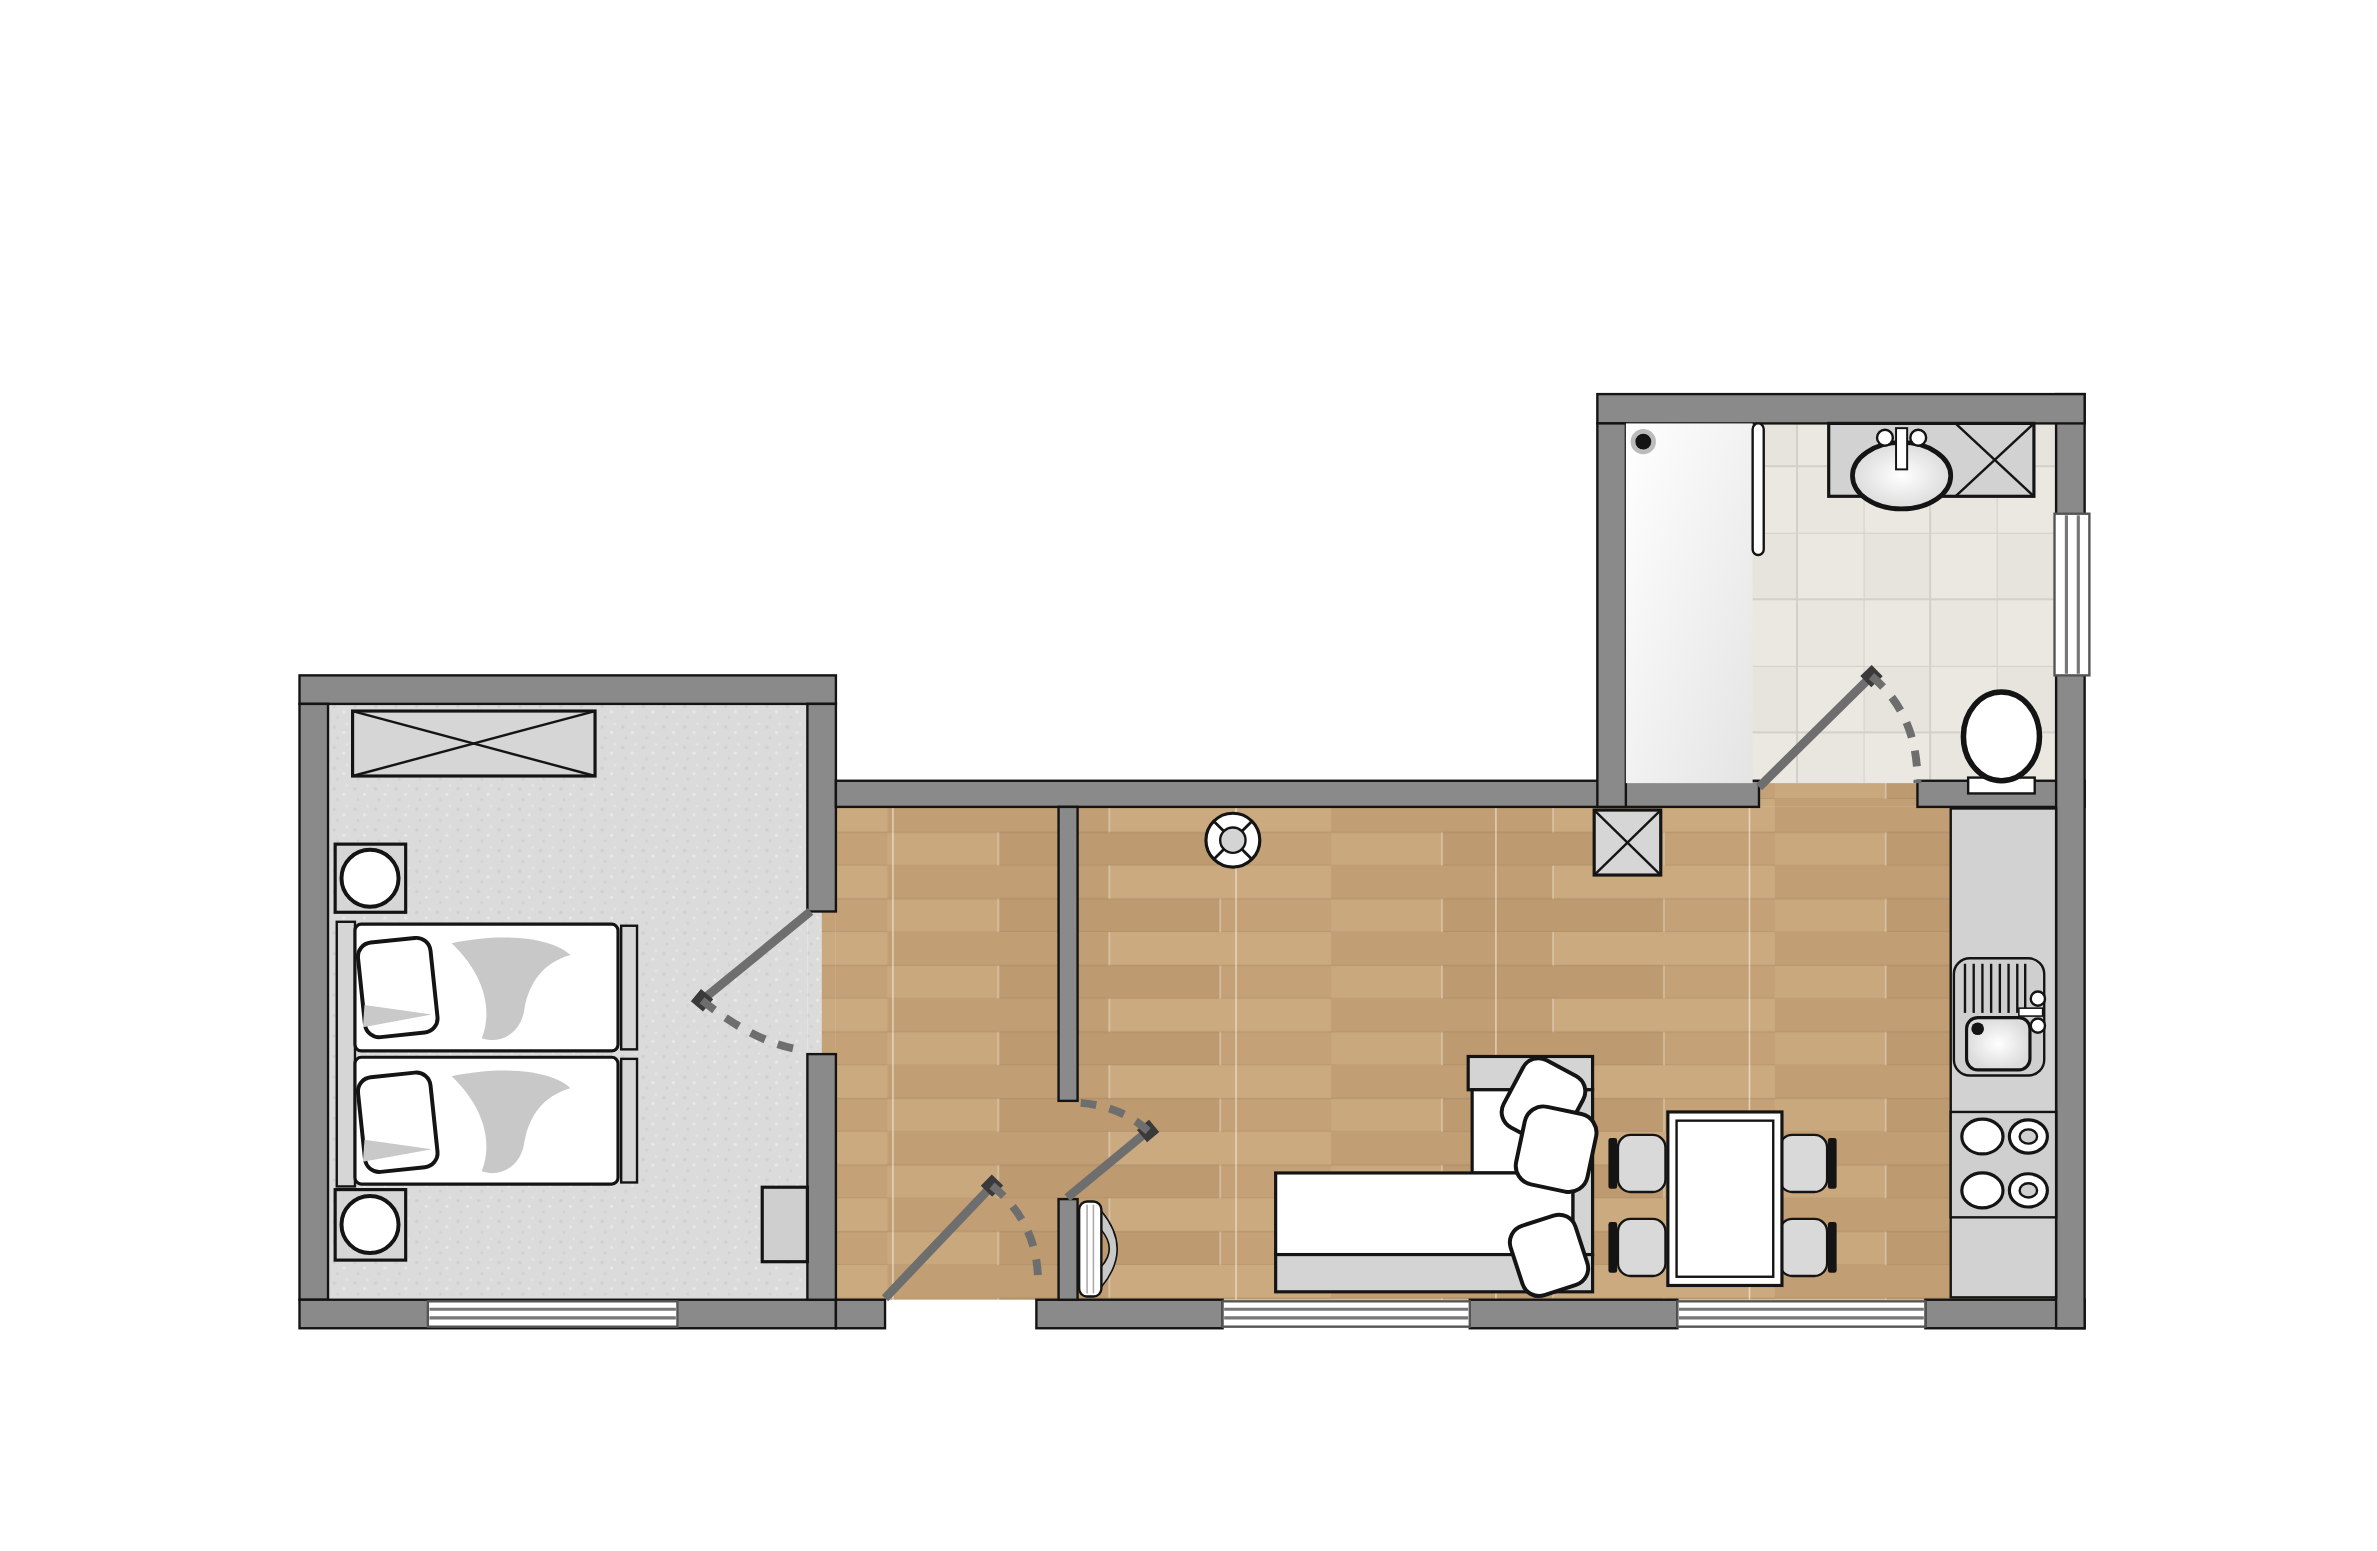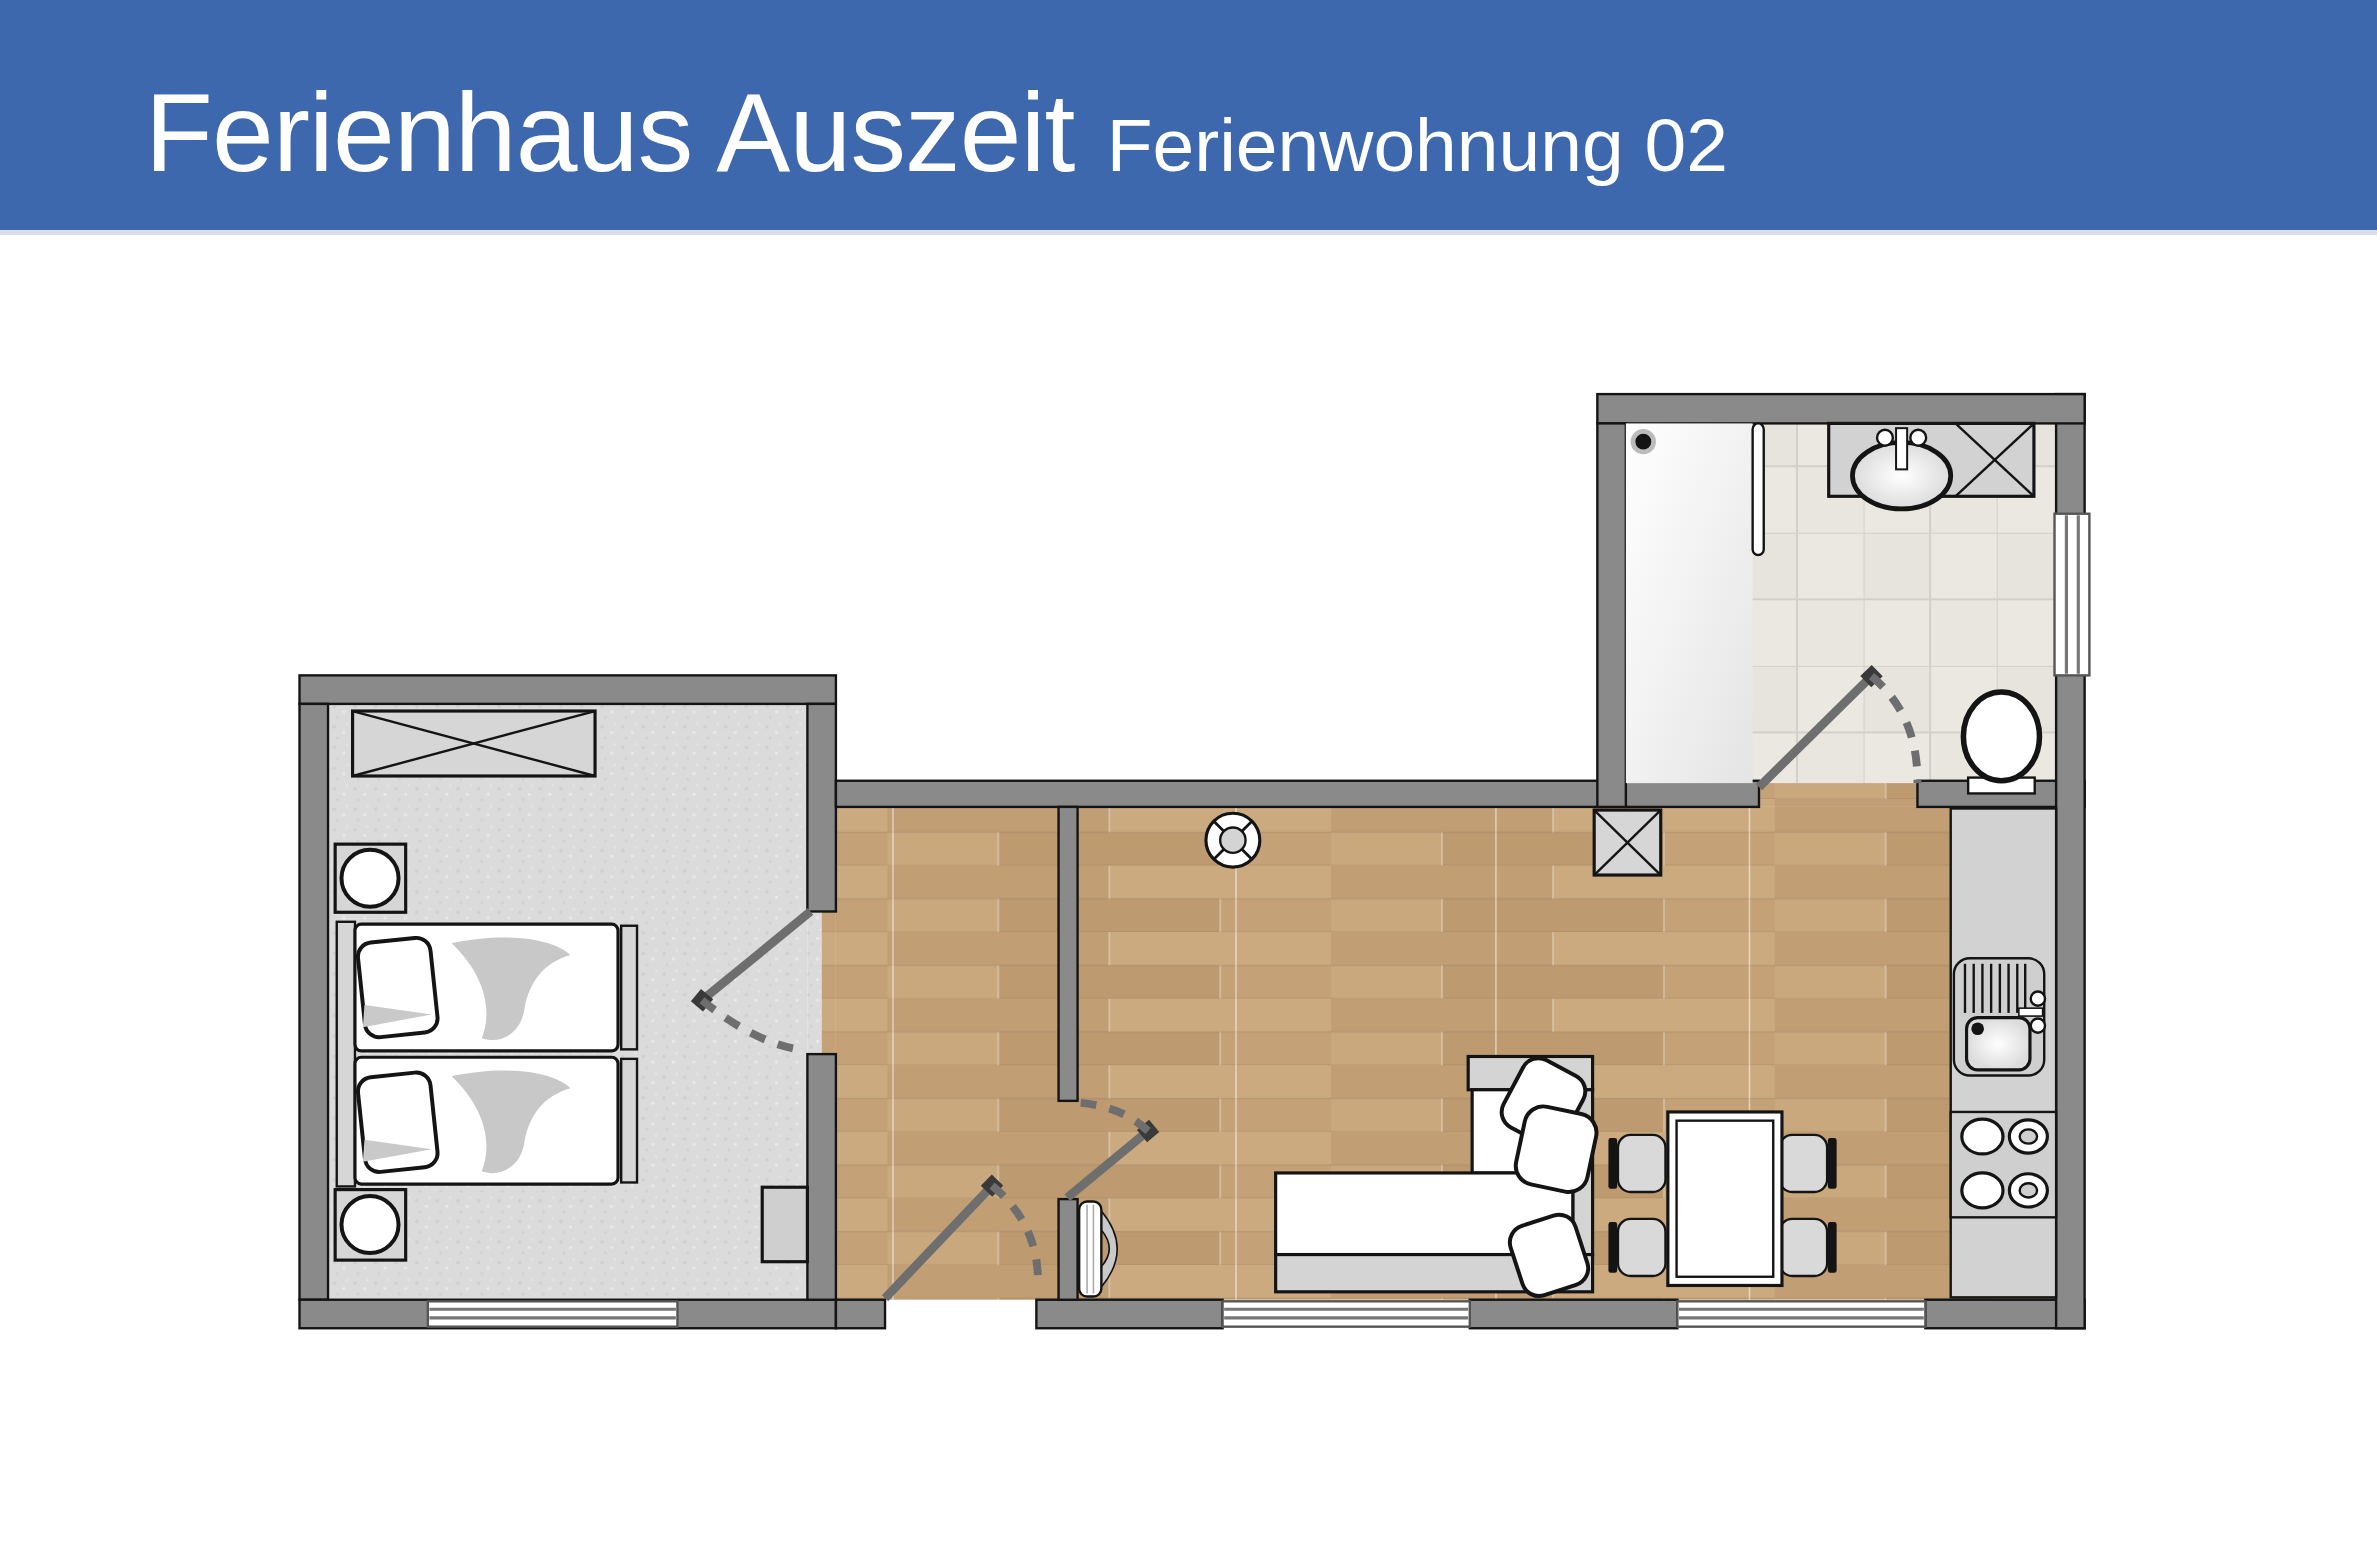--- a/index.html
+++ b/index.html
@@ -12,26 +12,20 @@
   .titles{position:absolute;left:145px;bottom:46px;white-space:nowrap;color:var(--c-header_text,#fff);}
   .title-main{font-size:111px;line-height:1;letter-spacing:-0.8px;}
   .title-sub{font-size:75px;line-height:1;margin-left:32px;}
   .plan{position:absolute;left:0;top:0;}
 </style>
 </head>
 <body>
 
 <div class="screen">
 
-  <div class="header">
-    <div class="titles">
-      <span class="title-main">Ferienhaus Auszeit</span><span class="title-sub">Ferienwohnung 02</span>
-    </div>
-    <div class="header-rule"></div>
-  </div>
 
   <svg class="plan" width="2377" height="1552" viewBox="0 0 3000 1958">
     <defs>
       <pattern id="wood" width="560" height="84" patternUnits="userSpaceOnUse">
         <rect width="560" height="84" fill="#C7A57C"></rect>
         <rect y="0" width="280" height="42" fill="#C19E74"></rect>
         <rect x="280" y="0" width="280" height="42" fill="#CCAA80"></rect>
         <rect x="140" y="42" width="280" height="42" fill="#BD9A70"></rect>
         <rect x="0" y="42" width="140" height="42" fill="#CAA87E"></rect>
         <rect x="420" y="42" width="140" height="42" fill="#C4A176"></rect>

